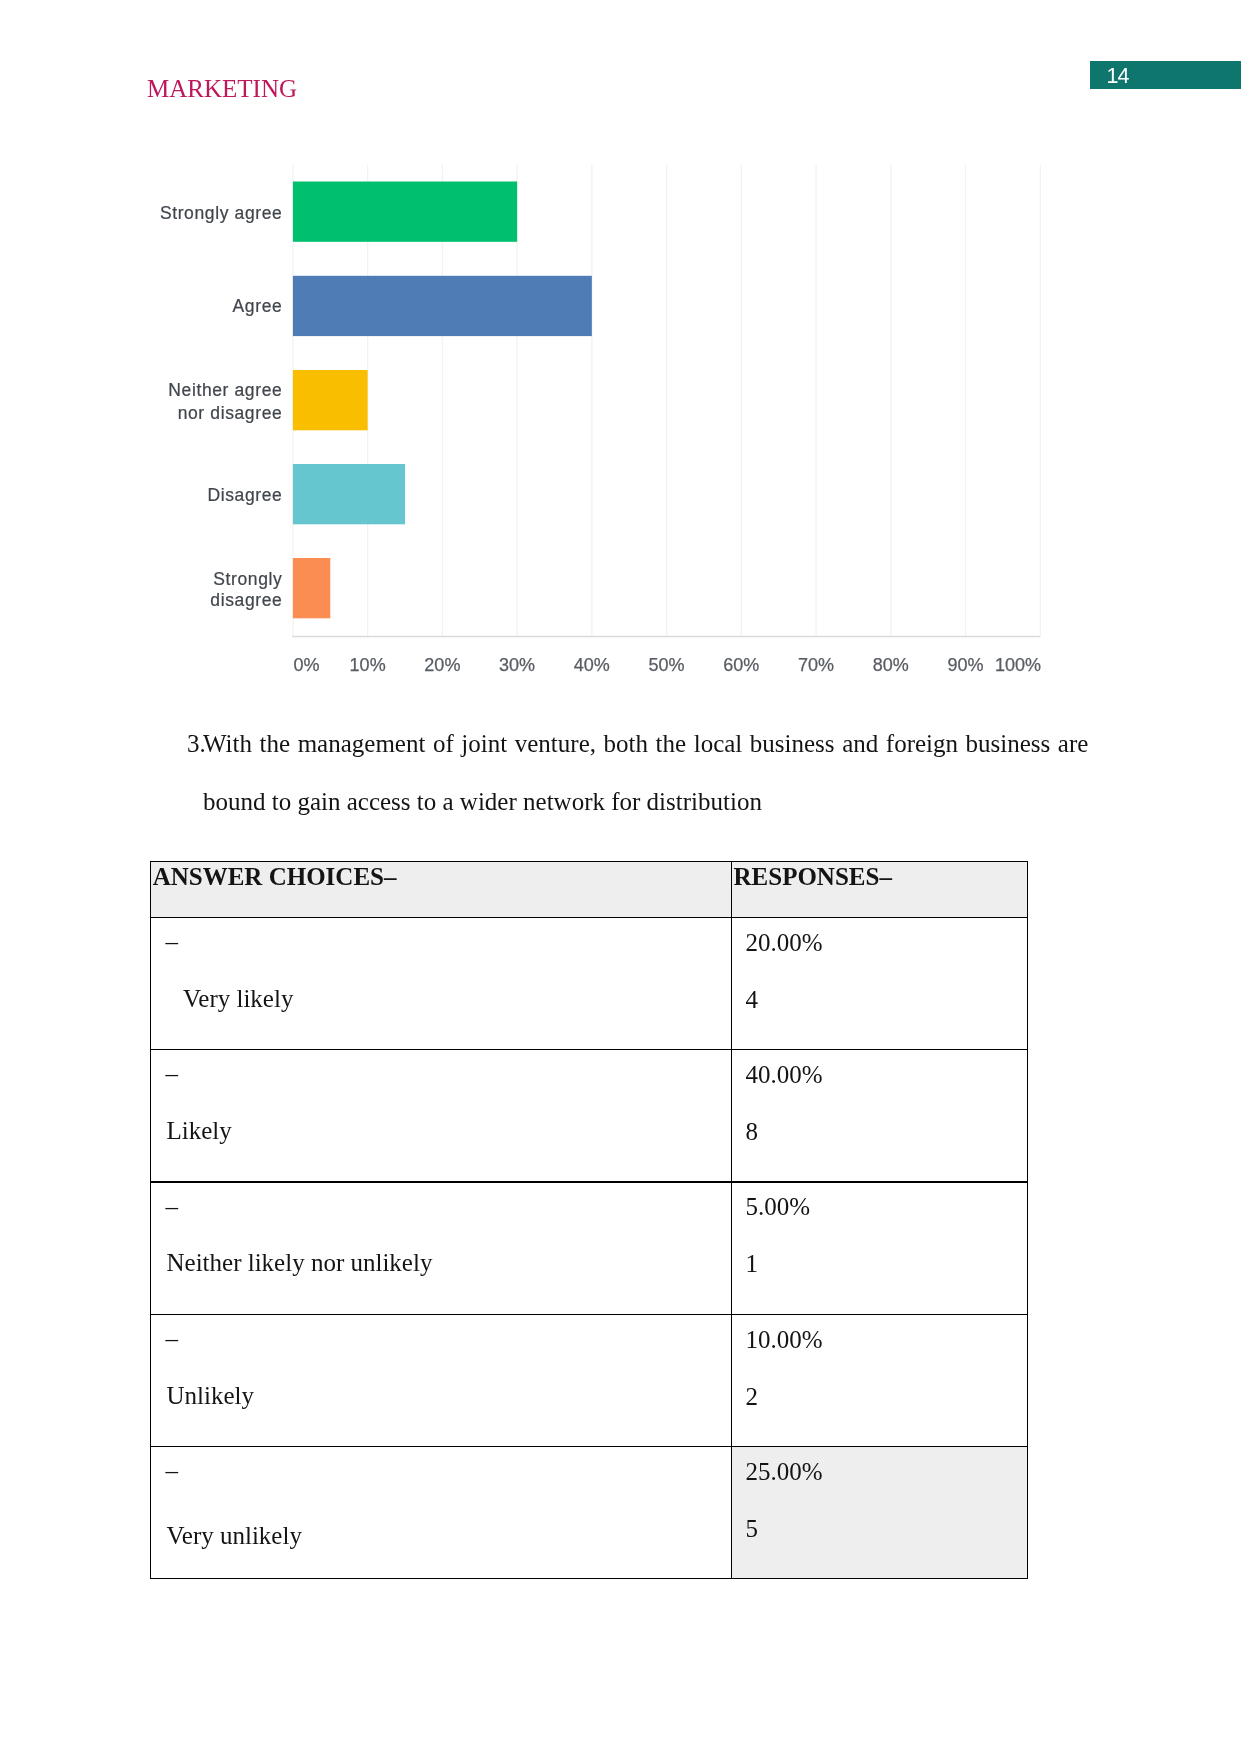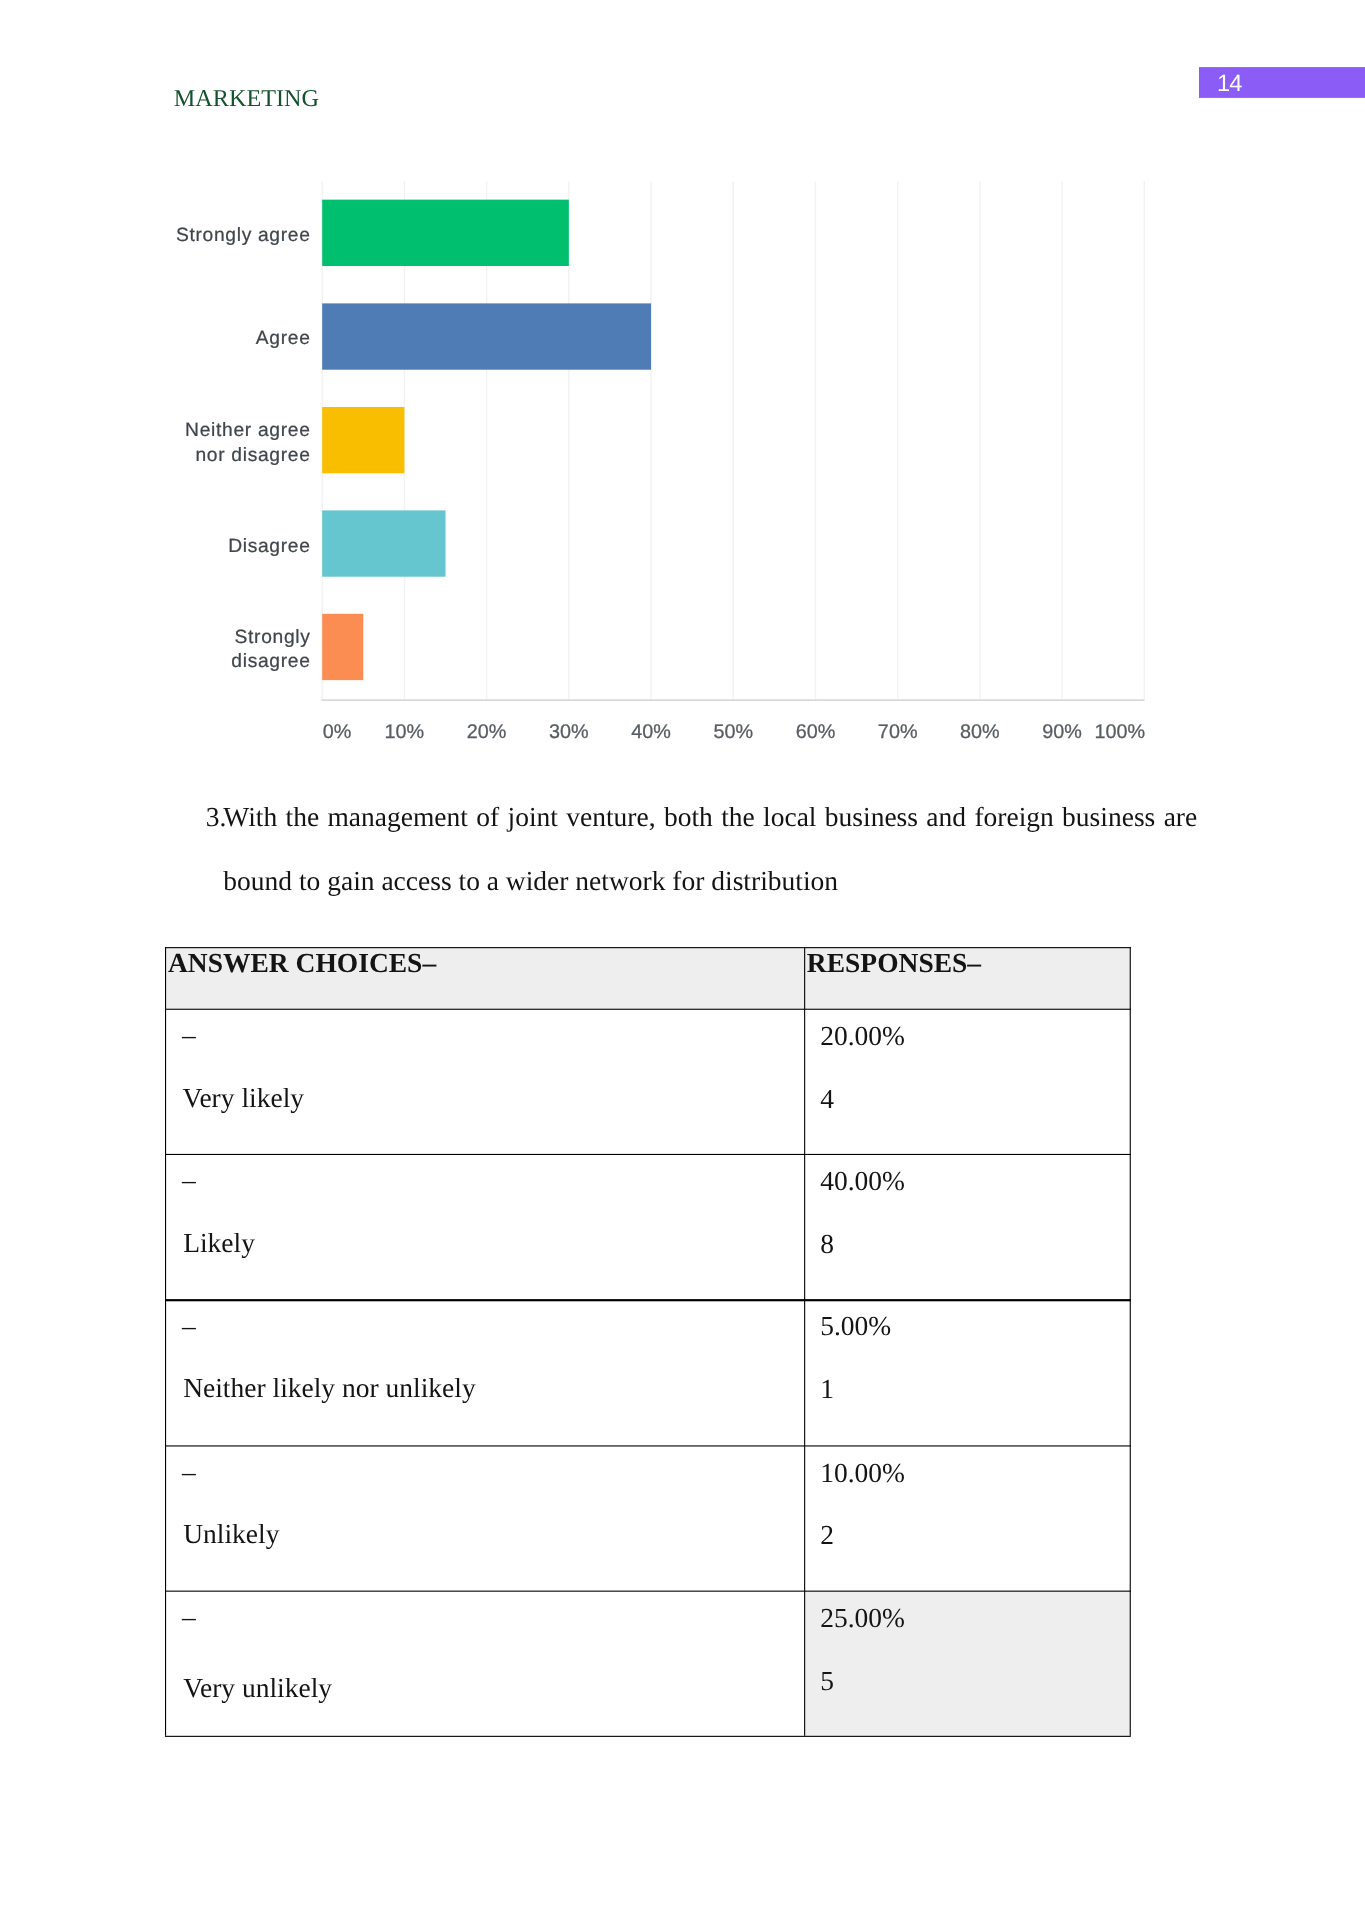--- a/index.html
+++ b/index.html
@@ -9,30 +9,30 @@
     background:#ffffff;
     font-family:"Liberation Serif", serif;
     color:#000000;
     position:relative;
     overflow:hidden;
   }
   .page { position:absolute; left:0; top:0; width:1241px; height:1754px; }
 
   
   .doc-title {
-    position:absolute; left:158px; top:75px;
+    position:absolute; left:147px; top:75px;
     font-family:"Liberation Serif", serif;
-    font-size:22px; line-height:27px;
-    color:#14532d;
+    font-size:25px; line-height:27px;
+    color:#be185d;
     white-space:nowrap;
   }
   .page-badge {
     position:absolute; left:1090px; top:60.5px;
     width:151px; height:28.5px;
-    background:#8b5cf6;
+    background:#0f766e;
   }
   .page-badge span {
     position:absolute; left:16.4px; top:3.6px;
     font-family:"Liberation Sans", sans-serif;
     font-size:21.5px; line-height:25px;
     letter-spacing:-0.9px;
     color:#ffffff;
   }
 
   
@@ -126,21 +126,21 @@
       <div class="vline" style="left: 0px; top: 0px; width: 1px; height: 717px; background: rgb(0, 0, 0);"></div>
       <div class="vline" style="left: 581px; top: 0px; width: 1px; height: 717px; background: rgb(0, 0, 0);"></div>
       <div class="vline" style="left: 877px; top: 0px; width: 1px; height: 717px; background: rgb(0, 0, 0);"></div>
       <div style="position: absolute; left: 0px; top: 0px; width: 878px; height: 56px;">
         <div class="tcell bold" style="left: 2.7px; top: 1.5px;">ANSWER CHOICES–</div>
         <div class="tcell bold" style="left: 583.5px; top: 1.5px;">RESPONSES–</div>
       </div>
       <div style="position: absolute; left: 0px; top: 56px; width: 878px; height: 132px;">
         <div style="position: absolute; left: 0px; top: 0px; width: 581px; height: 132px;">
           <div class="tcell" style="left: 15.4px; top: 11px;">–</div>
-          <div class="tcell" style="left: 16px; top: 67.5px;">Very likely</div>
+          <div class="tcell" style="left: 33px; top: 67.5px;">Very likely</div>
         </div>
         <div style="position: absolute; left: 581px; top: 0px; width: 297px; height: 132px; text-align: right;">
           <div class="tcell" style="left: 14.6px; top: 11.7px;">20.00%</div>
           <div class="tcell" style="left: 14.6px; top: 68.6px;">4</div>
         </div>
       </div>
       <div style="position: absolute; left: 0px; top: 188px; width: 878px; height: 132.5px;">
         <div style="position: absolute; left: 0px; top: 0px; width: 581px; height: 132.5px;">
           <div class="tcell" style="left: 15.4px; top: 11px;">–</div>
           <div class="tcell" style="left: 16.5px; top: 67.5px;">Likely</div>

